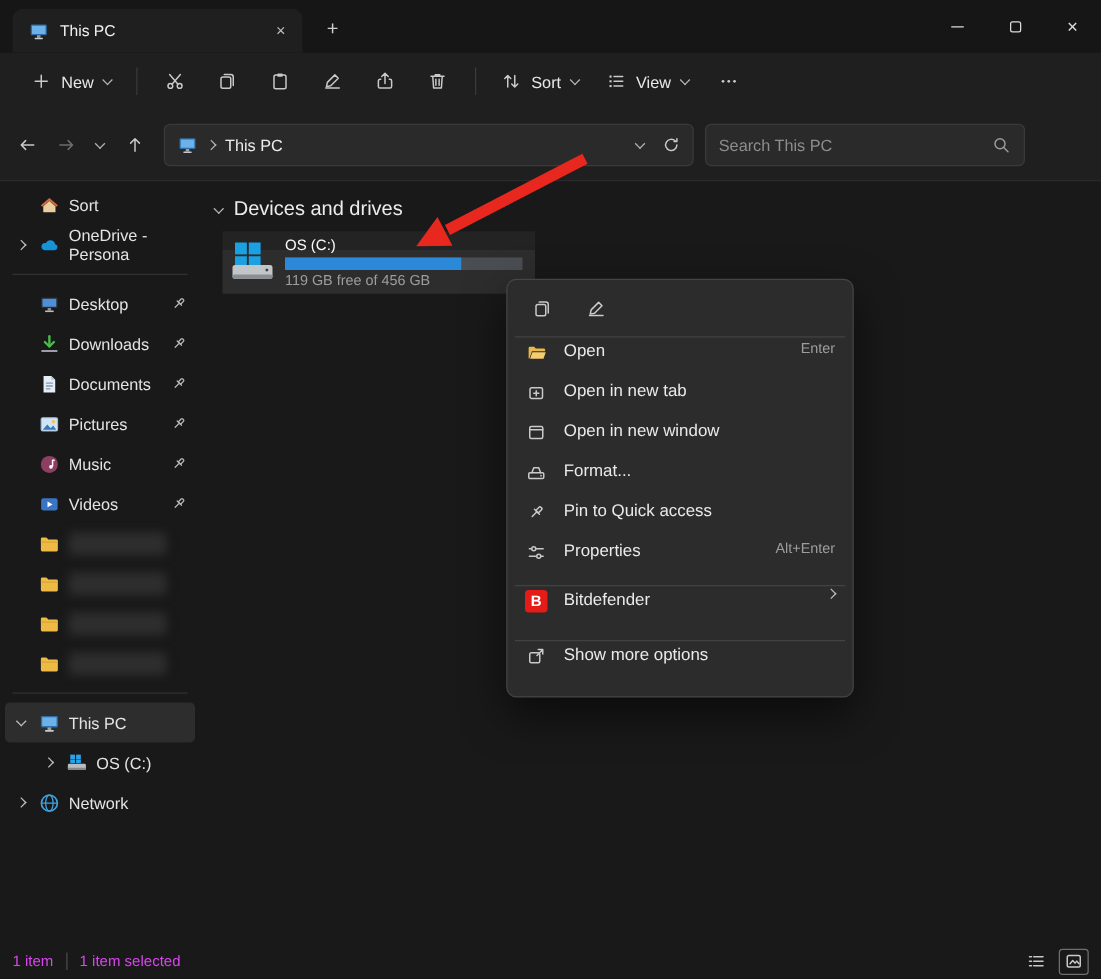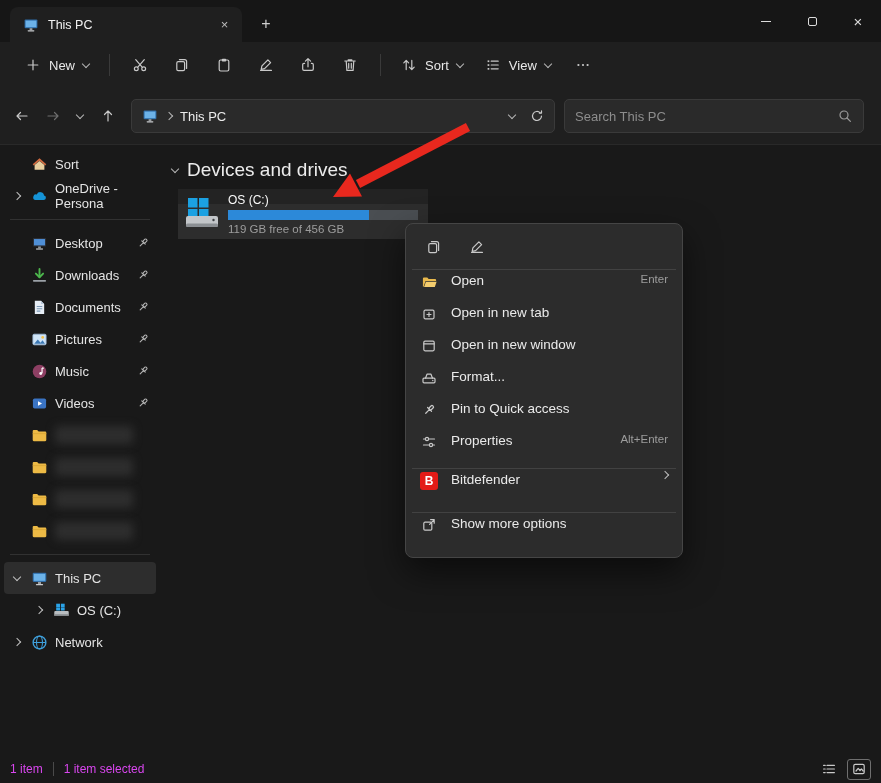--- a/index.html
+++ b/index.html
@@ -37,38 +37,38 @@
 
   
   .navrow { height: 57px; background: #1f1f1f; border-bottom: 1px solid #292929; display: flex; align-items: center; padding: 0 10px 0 6px; }
   .nav-btn { width: 31px; height: 31px; display: flex; align-items: center; justify-content: center; border-radius: 4px; color: #e0e0e0; }
   .nav-btn.small { width: 24px; }
   .nav-btn.disabled { color: #6e6e6e; }
   .nav-btn.disabled .ic { stroke: #6e6e6e; }
   .addressbar { width: 424px; height: 34px; margin-left: 8px; background: #2a2a2a; border: 1px solid #3a3a3a; border-radius: 5px; display: flex; align-items: center; gap: 8px; padding: 0 9px 0 10px; }
   .addr-crumb { font-size: 13px; color: #ececec; }
   .addr-spacer { flex: 1; }
-  .searchbar { width: 300px; height: 34px; margin-left: 9px; background: #2a2a2a; border: 1px solid #3a3a3a; border-radius: 5px; display: flex; align-items: center; gap: 8px; padding: 0 10px; }
+  .searchbar { width: 256px; height: 34px; margin-left: 9px; background: #2a2a2a; border: 1px solid #3a3a3a; border-radius: 5px; display: flex; align-items: center; gap: 8px; padding: 0 10px; }
   .search-input { flex: 1; background: transparent; border: none; outline: none; color: #e6e6e6; font-family: "Liberation Sans", sans-serif; font-size: 13px; }
   .search-input::placeholder { color: #8d8d8d; }
 
   
   .bodyrow { display: flex; height: 610px; }
   .sidebar { width: 160px; min-width: 160px; padding-top: 3px; }
   .srow { height: 32px; display: flex; align-items: center; gap: 7px; margin: 0 4px; padding: 0 6px; border-radius: 4px; color: #e4e4e4; }
   .srow.selected { background: #2d2d2d; }
   .srow.nested { padding-left: 28px; }
   .expander { width: 14px; min-width: 14px; display: flex; align-items: center; justify-content: center; color: #c0c0c0; }
   .sicon { width: 17px; height: 17px; min-width: 17px; }
   .pin-right { margin-left: auto; width: 14px; height: 14px; }
   .ssep { height: 1px; background: #313131; margin: 7px 10px; }
   .blur-label { width: 78px; height: 18px; border-radius: 3px; background: #2e2e2e; filter: blur(4px); }
 
   .content { flex: 1; position: relative; padding: 14px 0 0 10px; }
-  .section-header { display: flex; align-items: center; gap: 9px; font-size: 19px; color: #ececec; padding-left: 2px; }
+  .section-header { display: flex; align-items: center; gap: 9px; font-size: 16px; color: #ececec; padding-left: 2px; }
   .drive-tile { position: relative; width: 250px; height: 50px; margin: 8px 0 0 8px; background: #2d2d2d; display: flex; align-items: center; gap: 8px; padding: 0 10px 0 6px; }
   .tile-band { position: absolute; left: 0; top: 0; right: 0; height: 15px; background: rgba(0,0,0,0.22); }
   .drive-icon-lg { width: 36px; height: 36px; min-width: 36px; z-index: 1; }
   .drive-info { flex: 1; display: flex; flex-direction: column; gap: 3px; z-index: 1; }
   .drive-name { font-size: 12px; color: #fafafa; }
   .drive-bar { height: 10px; width: 100%; background: #4a4e52; }
   .drive-fill { height: 100%; background: #2c89d9; width: 0; }
   .drive-free { font-size: 11.5px; color: #9d9d9d; }
 
   

